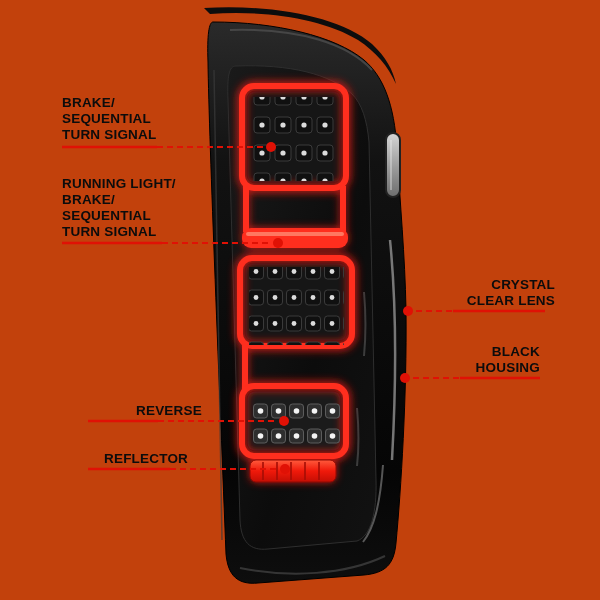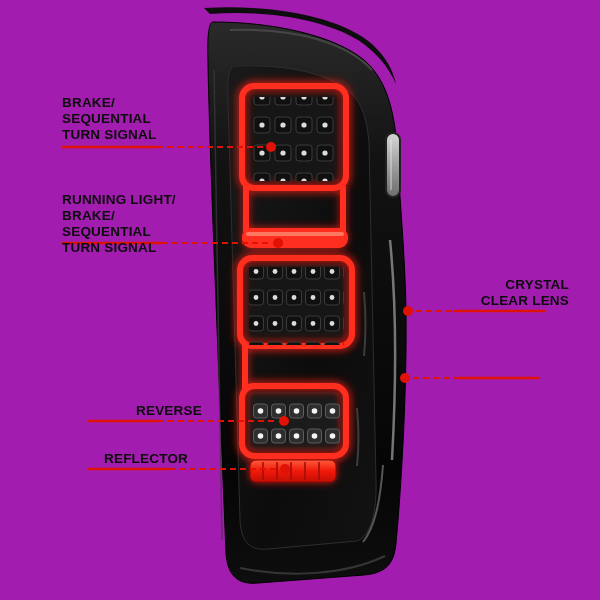--- a/index.html
+++ b/index.html
@@ -1,21 +1,21 @@
 <!DOCTYPE html>
 <html><head>
 <meta charset="utf-8">
 <style>
   html, body { margin: 0; padding: 0; }
   body { width: 600px; height: 600px; background: #fff; }
   .stage {
     position: relative;
     width: 600px;
     height: 600px;
-    background: #a21caf;
+    background: #c2410c;
     overflow: hidden;
     font-family: "Liberation Sans", sans-serif;
   }
   .art {
     position: absolute;
     inset: 0;
   }
   .callout {
     position: absolute;
     font-weight: 700;
@@ -161,26 +161,28 @@
       <circle cx="285" cy="469" r="5"></circle>
       <circle cx="408" cy="311" r="5"></circle>
       <circle cx="405" cy="378" r="5"></circle>
     </g>
   </svg>
 
   <div class="callout" style="left:62px; top:95px; width:120px;">BRAKE/
 SEQUENTIAL
 TURN SIGNAL</div>
 
-  <div class="callout" style="left:62px; top:176px; width:130px;margin-top:16px;">RUNNING LIGHT/
+  <div class="callout" style="left:62px; top:176px; width:130px;">RUNNING LIGHT/
 BRAKE/
 SEQUENTIAL
 TURN SIGNAL</div>
 
   <div class="callout" style="left:88px; top:403px; width:110px;margin-left:48px;">REVERSE</div>
 
   <div class="callout" style="left:104px; top:451px; width:110px;">REFLECTOR</div>
 
-  <div class="callout right" style="left:454px; top:277px; width:115px;text-align:right;">CRYSTAL
+  <div class="callout right" style="left:440px; top:277px; width:115px;text-align:right;">CRYSTAL
 CLEAR LENS</div>
 
+  <div class="callout right" style="left:425px; top:344px; width:115px;">BLACK
+HOUSING</div>
 
 </div>
 
 </body></html>

